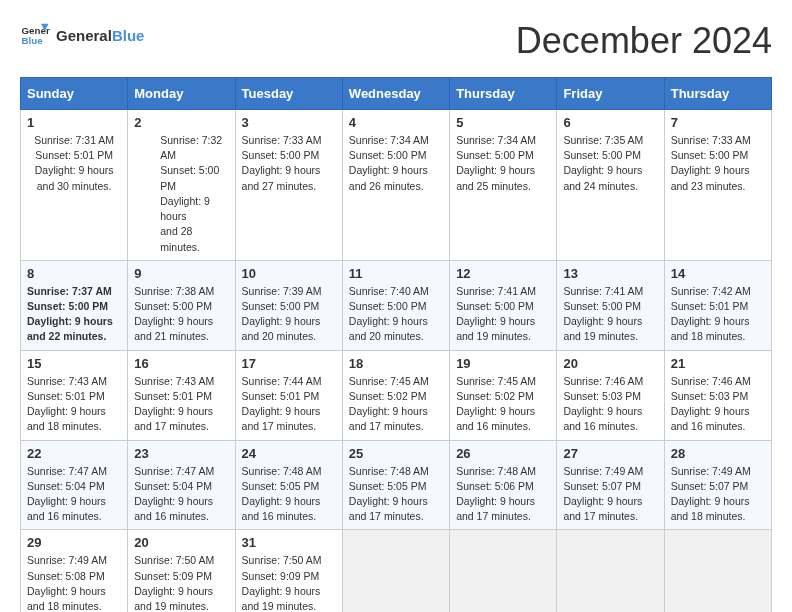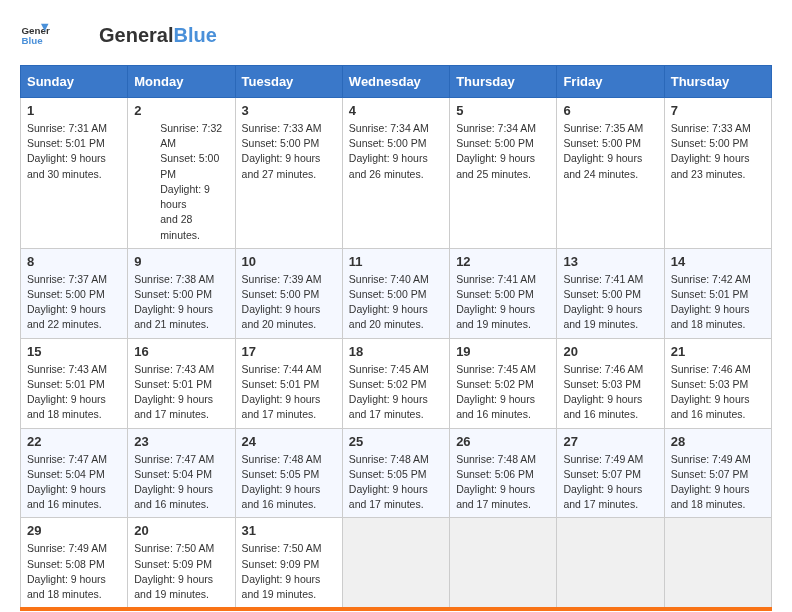--- a/index.html
+++ b/index.html
@@ -86,44 +86,45 @@
 <body>
 
 <div class="header-section">
   <div class="logo">
     <svg class="logo-icon" viewBox="0 0 40 40" xmlns="http://www.w3.org/2000/svg">
       <text x="2" y="18" font-size="13" font-weight="bold" fill="#333">General</text>
       <text x="2" y="32" font-size="13" font-weight="bold" fill="#4a90d9">Blue</text>
       <polygon points="28,5 38,5 33,15" fill="#4a90d9"></polygon>
     </svg>
     <div>
-      <div style="font-size:20px;font-weight:bold;color:#333;margin-left:43px;">General<span style="color:#4a90d9;">Blue</span></div>
+      <div style="font-size:15px;font-weight:bold;color:#333;">General<span style="color:#4a90d9;">Blue</span></div>
     </div>
   </div>
   <div class="title-block">
+    <div class="month-year">December 2024</div>
   </div>
 </div>
 
 <table>
   <thead>
     <tr id="header-row">
         <th>Sunday</th>
         <th>Monday</th>
         <th>Tuesday</th>
         <th>Wednesday</th>
         <th>Thursday</th>
         <th>Friday</th>
         <th>Thursday</th>
       </tr>
   </thead>
   <tbody id="calendar-body">
       <tr>
         <td>
           <span class="day-num">1</span>
-          <div class="day-info" style="white-space: pre-line;">Sunrise: 7:31 AM
+          <div class="day-info" style="white-space: pre-line; text-align: center;">Sunrise: 7:31 AM
 Sunset: 5:01 PM
 Daylight: 9 hours
 and 30 minutes.</div>
         </td>
         <td>
           <span class="day-num">2</span>
           <div class="day-info" style="white-space: pre-line; margin-left: 26px;">Sunrise: 7:32 AM
 Sunset: 5:00 PM
 Daylight: 9 hours
 and 28 minutes.</div>
@@ -160,21 +161,21 @@
           <span class="day-num">7</span>
           <div class="day-info" style="white-space: pre-line;">Sunrise: 7:33 AM
 Sunset: 5:00 PM
 Daylight: 9 hours
 and 23 minutes.</div>
         </td>
       </tr>
       <tr>
         <td>
           <span class="day-num">8</span>
-          <div class="day-info" style="white-space: pre-line;">Sunrise: 7:37 AM
+          <div class="day-info" style="white-space: pre-line; font-weight: bold;">Sunrise: 7:37 AM
 Sunset: 5:00 PM
 Daylight: 9 hours
 and 22 minutes.</div>
         </td>
         <td>
           <span class="day-num">9</span>
           <div class="day-info" style="white-space: pre-line;">Sunrise: 7:38 AM
 Sunset: 5:00 PM
 Daylight: 9 hours
 and 21 minutes.</div>

